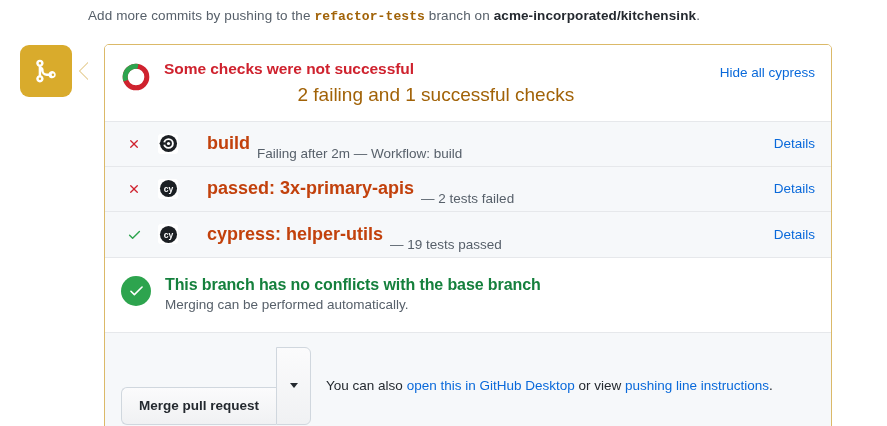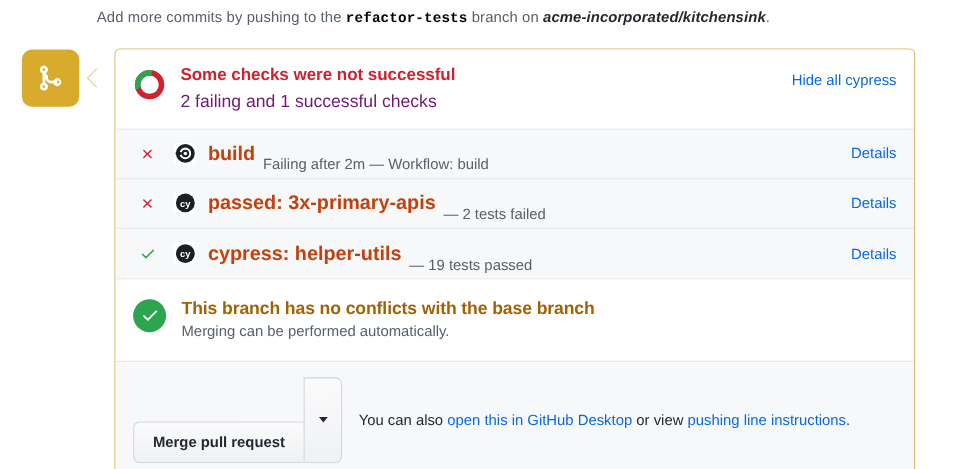--- a/index.html
+++ b/index.html
@@ -22,27 +22,26 @@
     left: 88px;
     top: 8px;
     font-size: 13.5px;
     color: #57606a;
     letter-spacing: 0.1px;
     white-space: nowrap;
   }
   .top-notice .mono-branch {
     font-family: "Liberation Mono", monospace;
     font-weight: 700;
-    color: #000000;
+    color: #a16207;
     font-size: 13px;
   }
   .top-notice .repo {
     font-weight: 700;
     color: #24292f;
-    font-style: italic;
   }
 
   
   .badge-wrap {
     position: absolute;
     left: 20px;
     top: 45px;
     width: 52px;
     height: 52px;
   }
@@ -104,24 +103,25 @@
   }
   .checks-header-text { flex: 1 1 auto; min-width: 0; }
   .checks-title {
     font-size: 15.5px;
     font-weight: 700;
     color: #cf222e;
     line-height: 1.3;
     letter-spacing: -0.05px;
   }
   .checks-sub {
-    font-size: 16px;
-    color: #701a75;
+    font-size: 19px;
+    color: #a16207;
     margin-top: 3px;
     line-height: 1.35;
+    text-align: center;
   }
   .hide-all-checks {
     font-size: 13.5px;
     color: #0969da;
     cursor: pointer;
     white-space: nowrap;
     margin-top: 6px;
     padding-left: 12px;
   }
 
@@ -145,21 +145,21 @@
     flex: 0 0 26px;
     display: flex;
     align-items: center;
     justify-content: center;
   }
   .check-avatar {
     width: 20px;
     height: 20px;
     flex: 0 0 20px;
     margin-left: 11px;
-    margin-right: 11px;
+    margin-right: 29px;
     border-radius: 3px;
     background: #ffffff;
     display: flex;
     align-items: center;
     justify-content: center;
     overflow: hidden;
   }
   .check-name {
     font-size: 18px;
     font-weight: 700;
@@ -197,21 +197,21 @@
     background: #2da44e;
     display: flex;
     align-items: center;
     justify-content: center;
     margin-right: 14px;
     margin-top: 1px;
   }
   .conflict-title {
     font-size: 16px;
     font-weight: 700;
-    color: #a16207;
+    color: #15803d;
     line-height: 1.3;
     letter-spacing: -0.1px;
   }
   .conflict-sub {
     font-size: 13.5px;
     color: #57606a;
     margin-top: 0;
     line-height: 1.35;
   }
 

